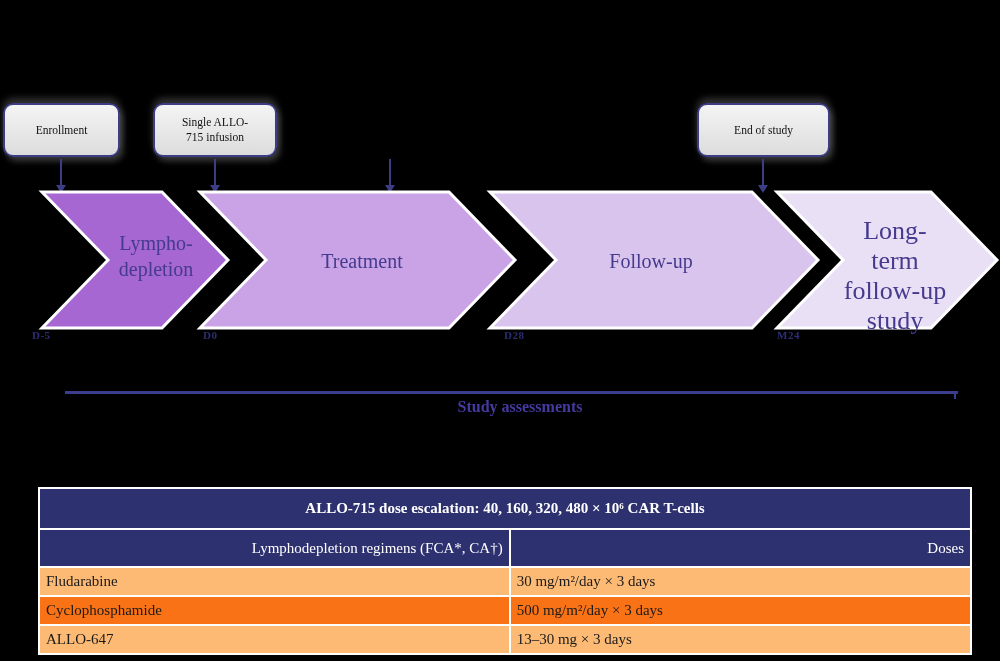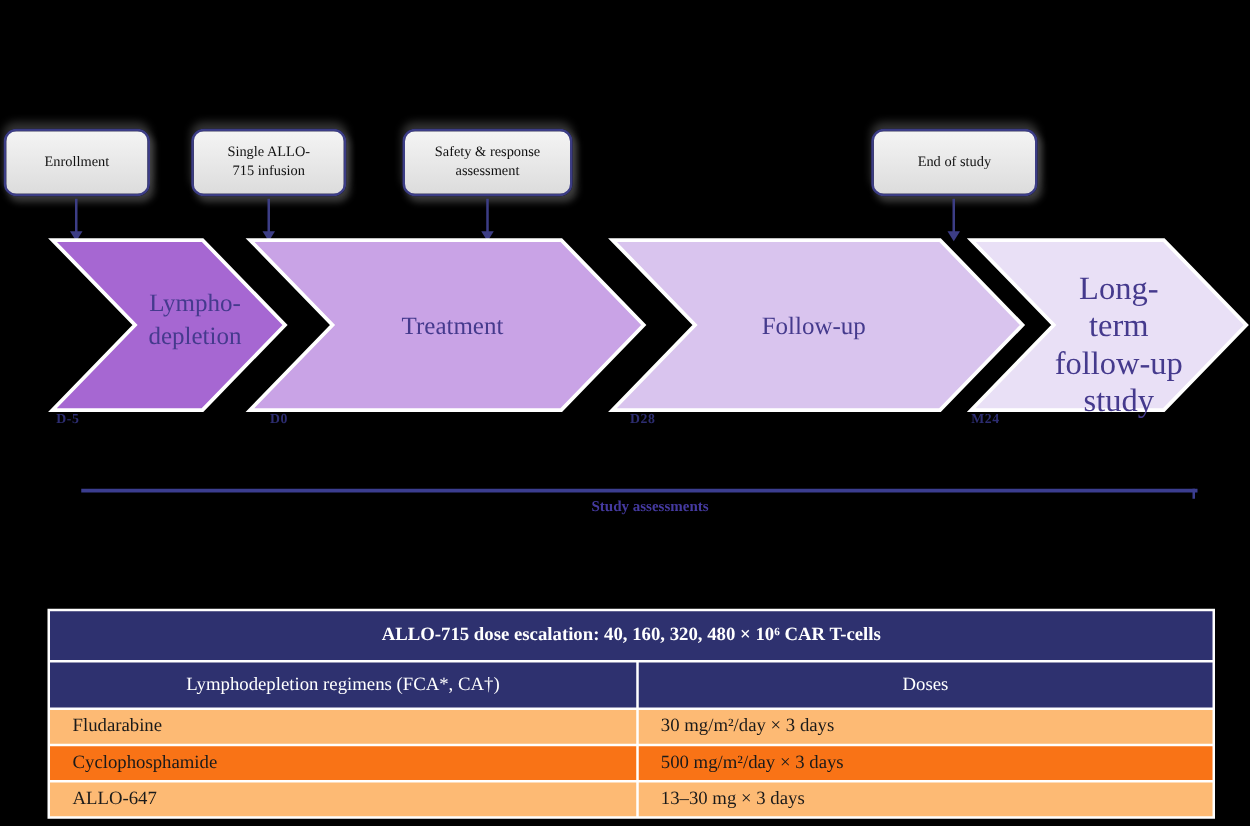--- a/index.html
+++ b/index.html
@@ -31,45 +31,43 @@
   .phase-label.small{font-size:26px;line-height:1.15;}
   .timepoint{
     position:absolute;top:329px;font-size:11px;font-weight:bold;color:#2d2d72;
     letter-spacing:.5px;
   }
   
   .span-line{position:absolute;left:65px;top:391px;width:893px;height:3px;background:#3b3d8f;}
   .span-tick{position:absolute;right:2px;top:0;width:2px;height:8px;background:#3b3d8f;}
   .span-label{
     position:absolute;left:420px;top:398px;width:200px;text-align:center;
-    font-size:12px;color:#453aa0;font-weight:bold;
+    font-size:16px;color:#453aa0;font-weight:bold;
   }
   
   .dose-table-wrap{position:absolute;left:38px;top:487px;width:934px;}
   table.dose{
     width:100%;border-collapse:separate;border-spacing:2px;background:#fff;
     font-size:15px;color:#1a1a1a;
   }
-  table.dose td{padding:5px 18px;vertical-align:middle;}
+  table.dose td{padding:5px 6px;vertical-align:middle;}
   .t-title{background:#2e316f;color:#fff;font-weight:bold;text-align:center;height:29px;}
-  .t-colhead{background:#2e316f;color:#fff;text-align:center;height:26px;}
+  .t-colhead{background:#2e316f;color:#fff;text-align:right;height:26px;}
   .row-light td{background:#fdba74;}
   .row-mid td{background:#f97316;}
   td.c1{width:50.5%;}
 </style>
 </head>
 <body>
 
 <div class="stage">
 
   <div class="callout" style="left:3px;width:117px;"><span>Enrollment</span></div>
   <div class="callout" style="left:153px;width:124px;"><span>Single ALLO-
 715 infusion</span></div>
-  <div class="callout" style="left:322px;width:136px;"><span>Safety &amp; response
-assessment</span></div>
   <div class="callout" style="left:697px;width:133px;"><span>End of study</span></div>
 
   <div class="conn-line" style="left:60px;top:159px;height:27px;"></div>
   <div class="conn-head" style="left:56px;top:185px;"></div>
   <div class="conn-line" style="left:214px;top:159px;height:27px;"></div>
   <div class="conn-head" style="left:210px;top:185px;"></div>
   <div class="conn-line" style="left:389px;top:159px;height:27px;"></div>
   <div class="conn-head" style="left:385px;top:185px;"></div>
   <div class="conn-line" style="left:762px;top:159px;height:27px;"></div>
   <div class="conn-head" style="left:758px;top:185px;"></div>
@@ -83,22 +81,22 @@
 
   <div class="phase-label" style="left:95px;top:230px;width:122px;">Lympho-
 depletion</div>
   <div class="phase-label" style="left:282px;top:248px;width:160px;">Treatment</div>
   <div class="phase-label" style="left:571px;top:248px;width:160px;">Follow-up</div>
   <div class="phase-label small" style="left:835px;top:216px;width:120px;">Long-
 term
 follow-up
 study</div>
 
-  <div class="timepoint" style="left:45px;">D-5</div>
-  <div class="timepoint" style="left:216px;">D0</div>
+  <div class="timepoint" style="left:32px;">D-5</div>
+  <div class="timepoint" style="left:203px;">D0</div>
   <div class="timepoint" style="left:504px;">D28</div>
   <div class="timepoint" style="left:777px;">M24</div>
 
   <div class="span-line">
     <div class="span-tick"></div>
   </div>
   <div class="span-label">Study assessments</div>
 
   <div class="dose-table-wrap">
     <table class="dose">

